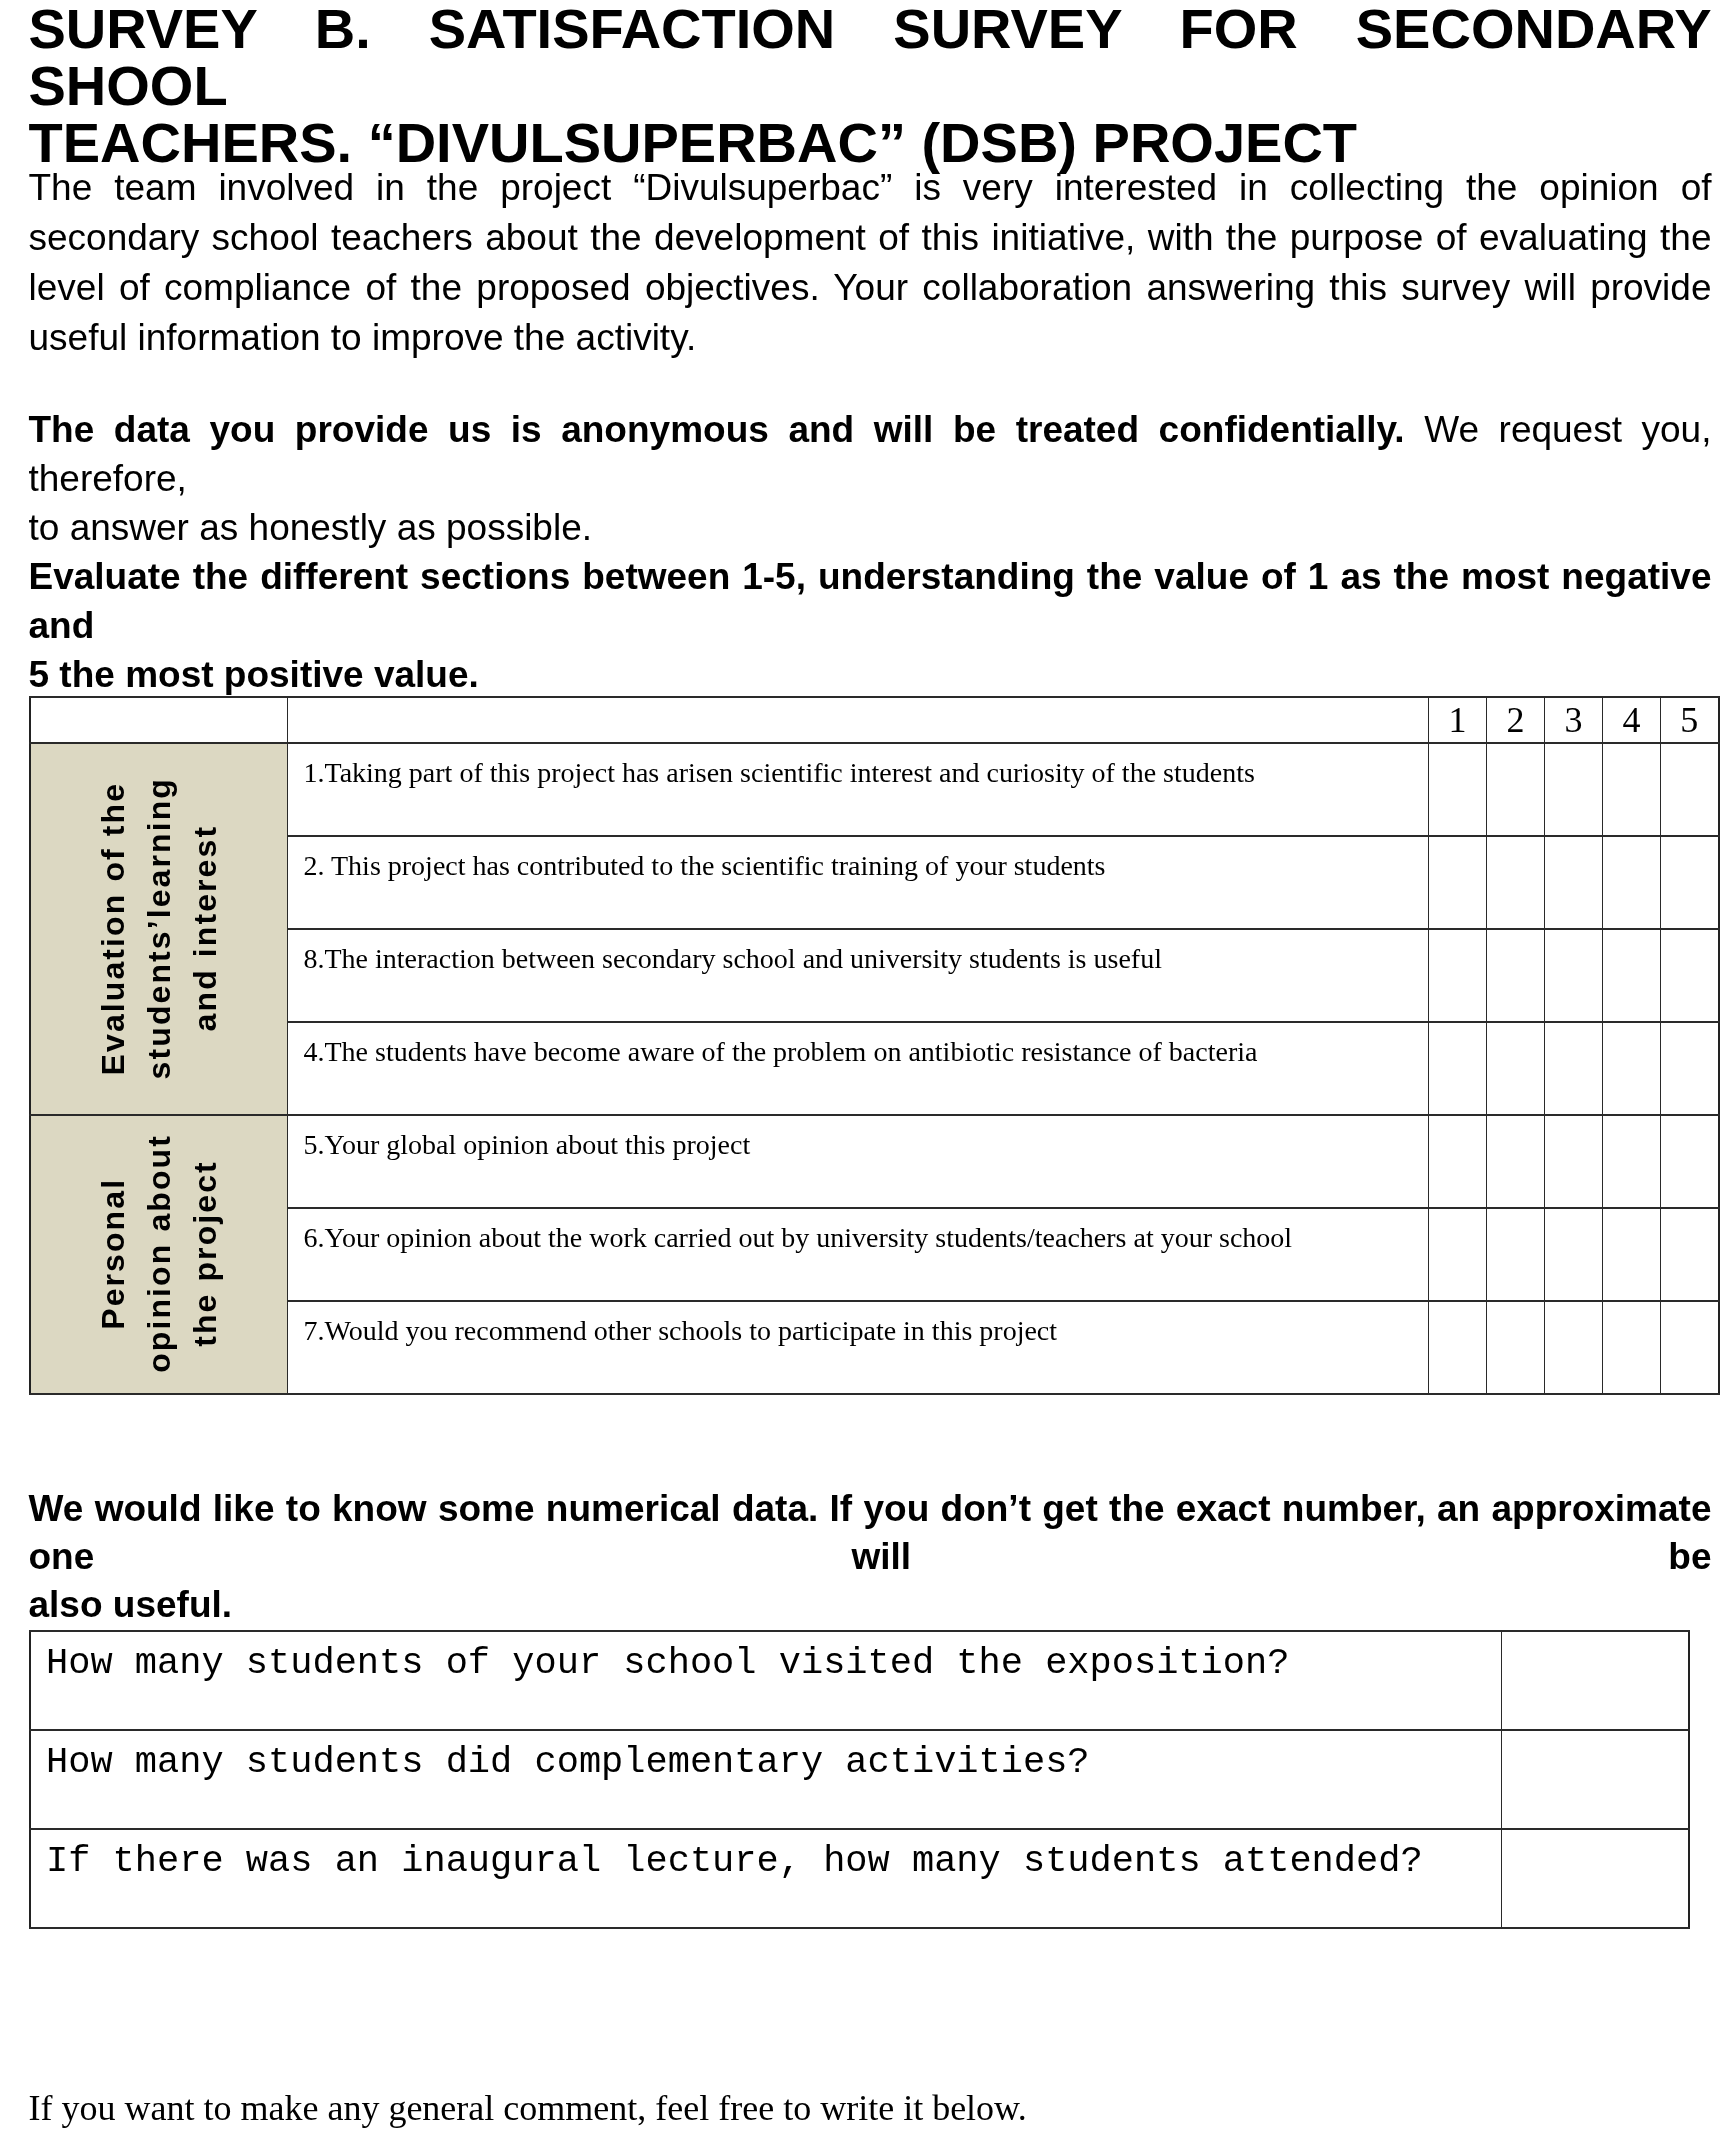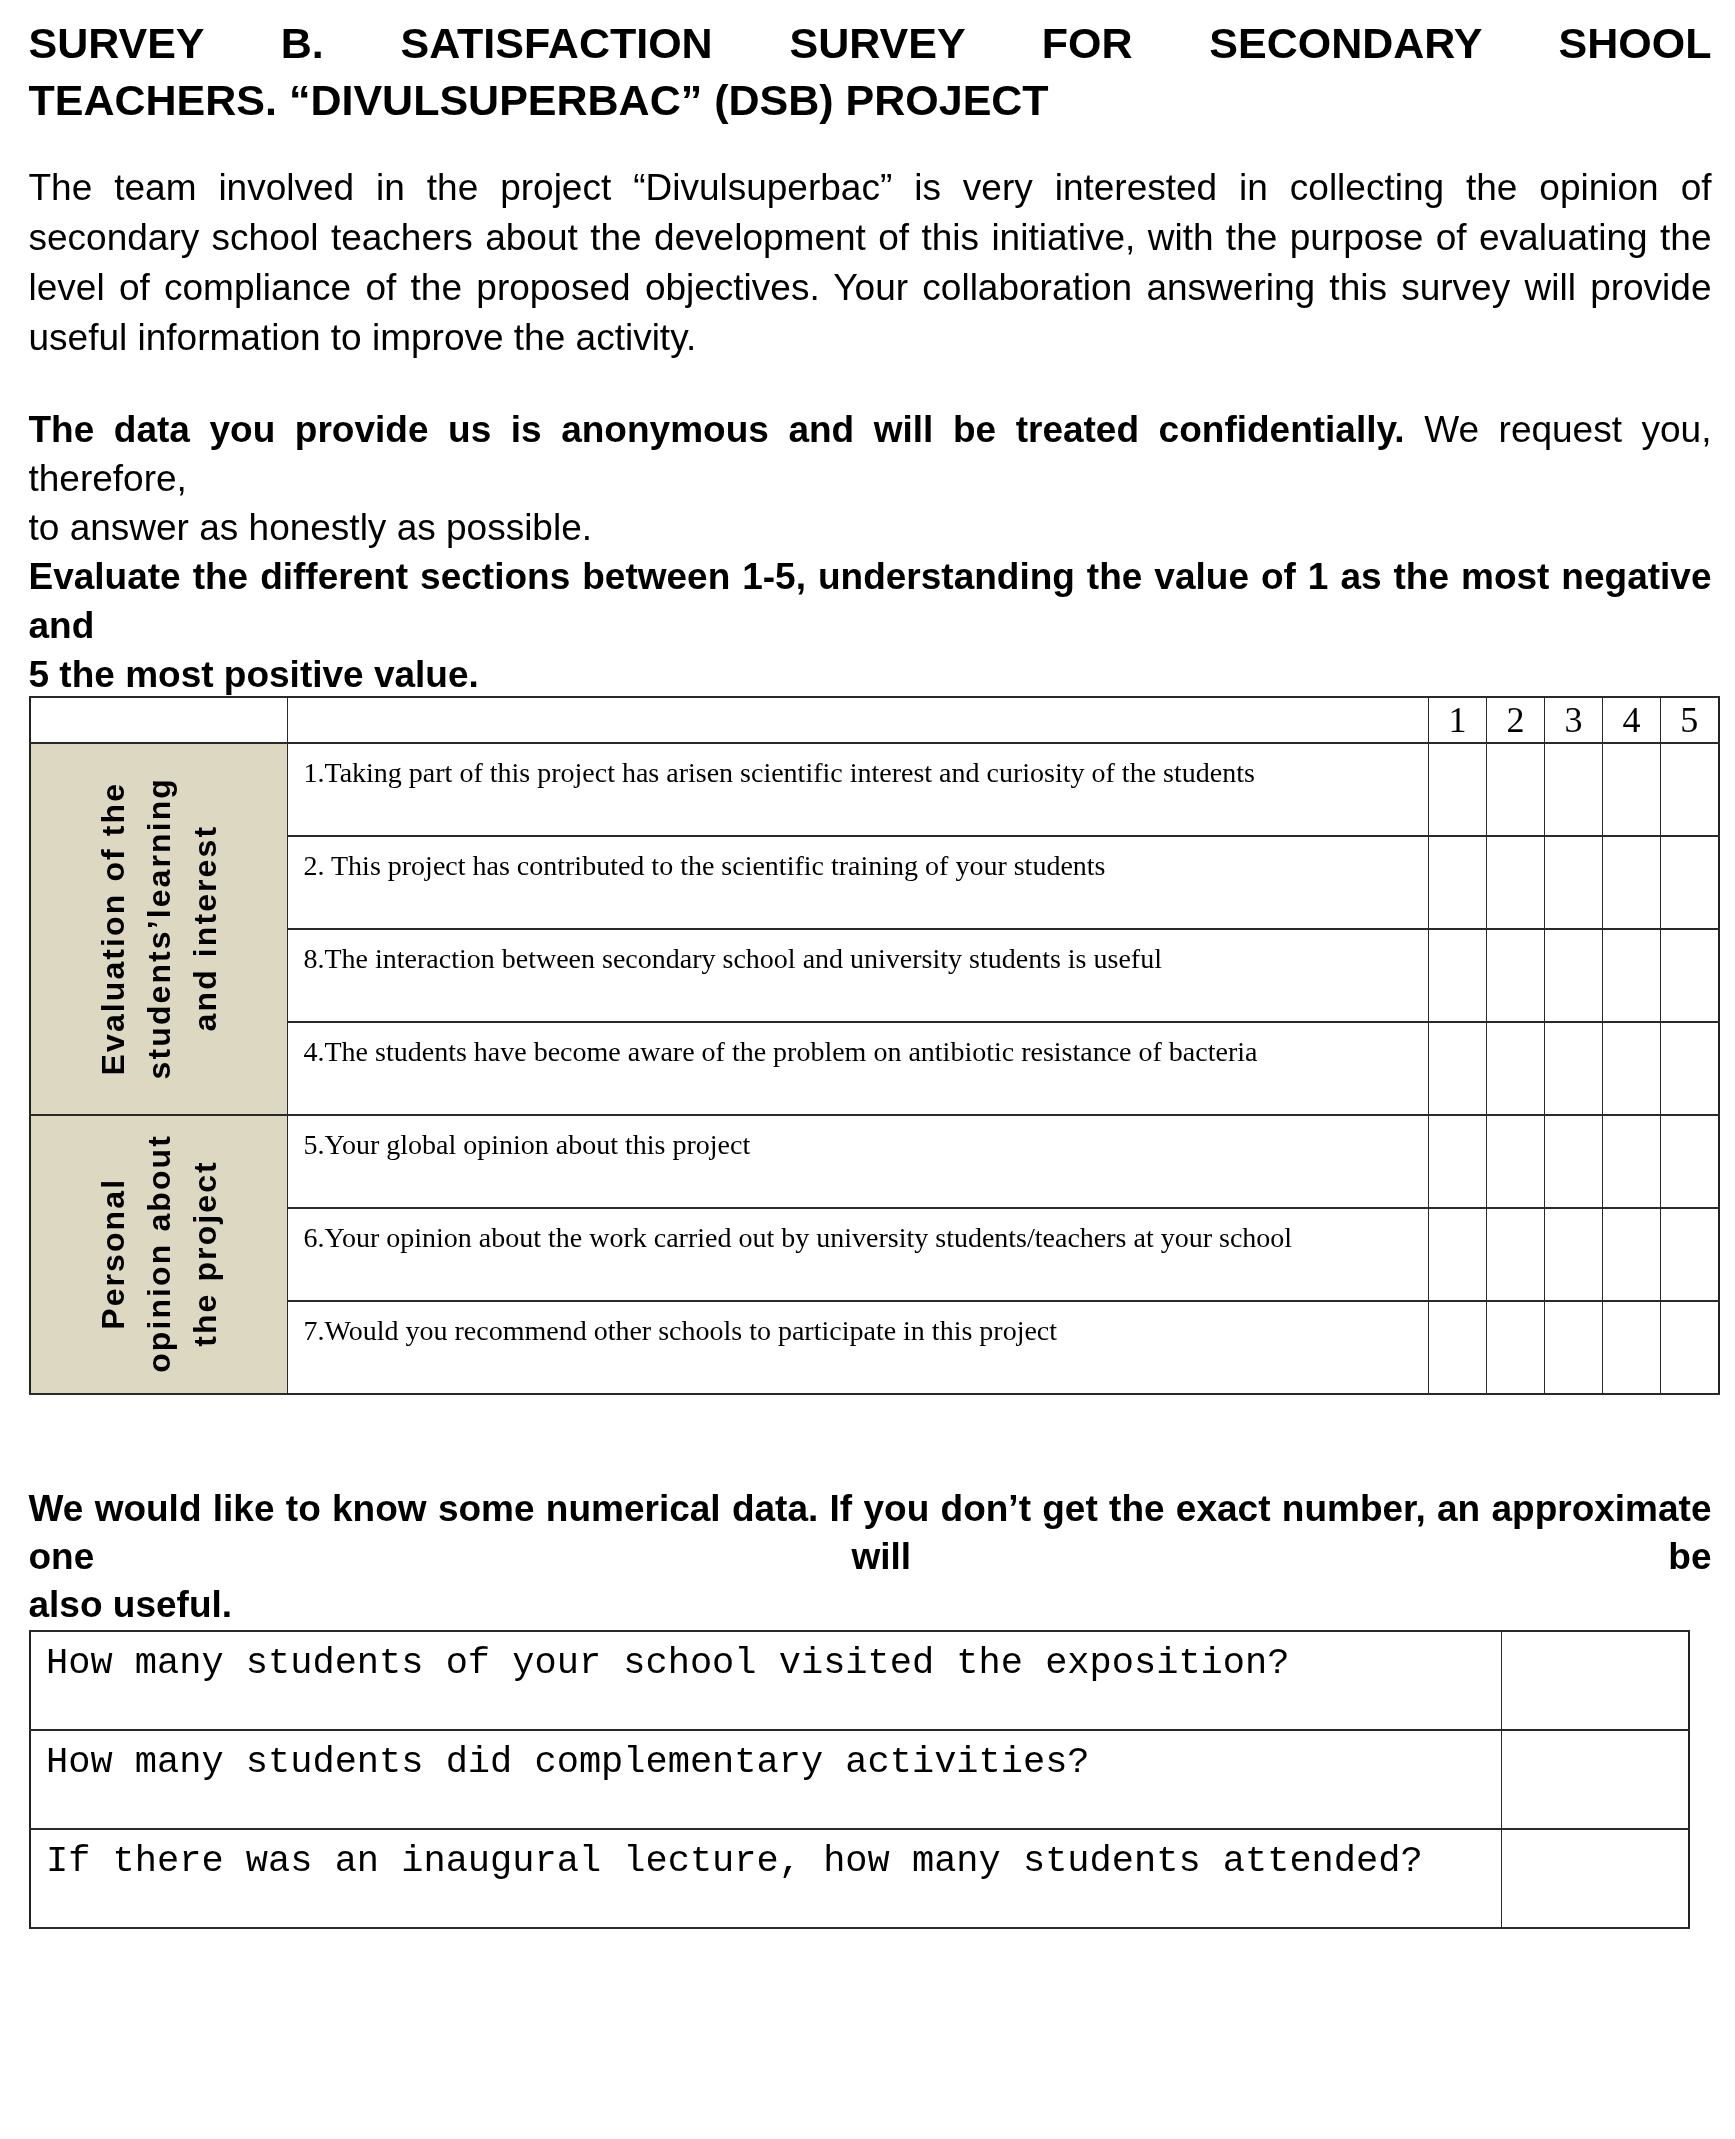--- a/index.html
+++ b/index.html
@@ -12,21 +12,21 @@
     font-family:"Liberation Sans",sans-serif;
     overflow:hidden;
   }
   
   .block{position:absolute;left:28.5px;width:1683px;}
   .line{display:block;text-align:justify;text-align-last:justify;white-space:normal;}
   .line.end{text-align-last:left;}
   .seg-b{font-weight:bold;}
   .seg-i{font-style:italic;}
 
-  .title-block{top:15px;font-size:43px;line-height:57px;font-weight:bold;letter-spacing:0px;}
+  .title-block{top:0;font-size:56px;line-height:57px;font-weight:bold;letter-spacing:0px;}
   .intro-block{top:146px;font-size:37px;line-height:50px;margin-top:17px;}
   .notice-block{top:405px;font-size:37px;line-height:49px;}
   .numeric-intro-block{top:1485px;font-size:37px;line-height:48px;font-weight:bold;}
 
   .footer-block{
     position:absolute;left:28.5px;top:2084px;width:1683px;
     font-family:"Liberation Serif",serif;font-size:36px;line-height:49px;
   }
 
   
@@ -194,15 +194,16 @@
           <td class="n-q-cell"><span>How many students did complementary activities?</span></td>
           <td></td>
         </tr>
         <tr>
           <td class="n-q-cell"><span>If there was an inaugural lecture, how many students attended?</span></td>
           <td></td>
         </tr>
       </tbody>
   </table>
 
+  <div class="footer-block line end">If you want to make any general comment, feel free to write it below.</div>
 
 </div>
 
 
 </body></html>

